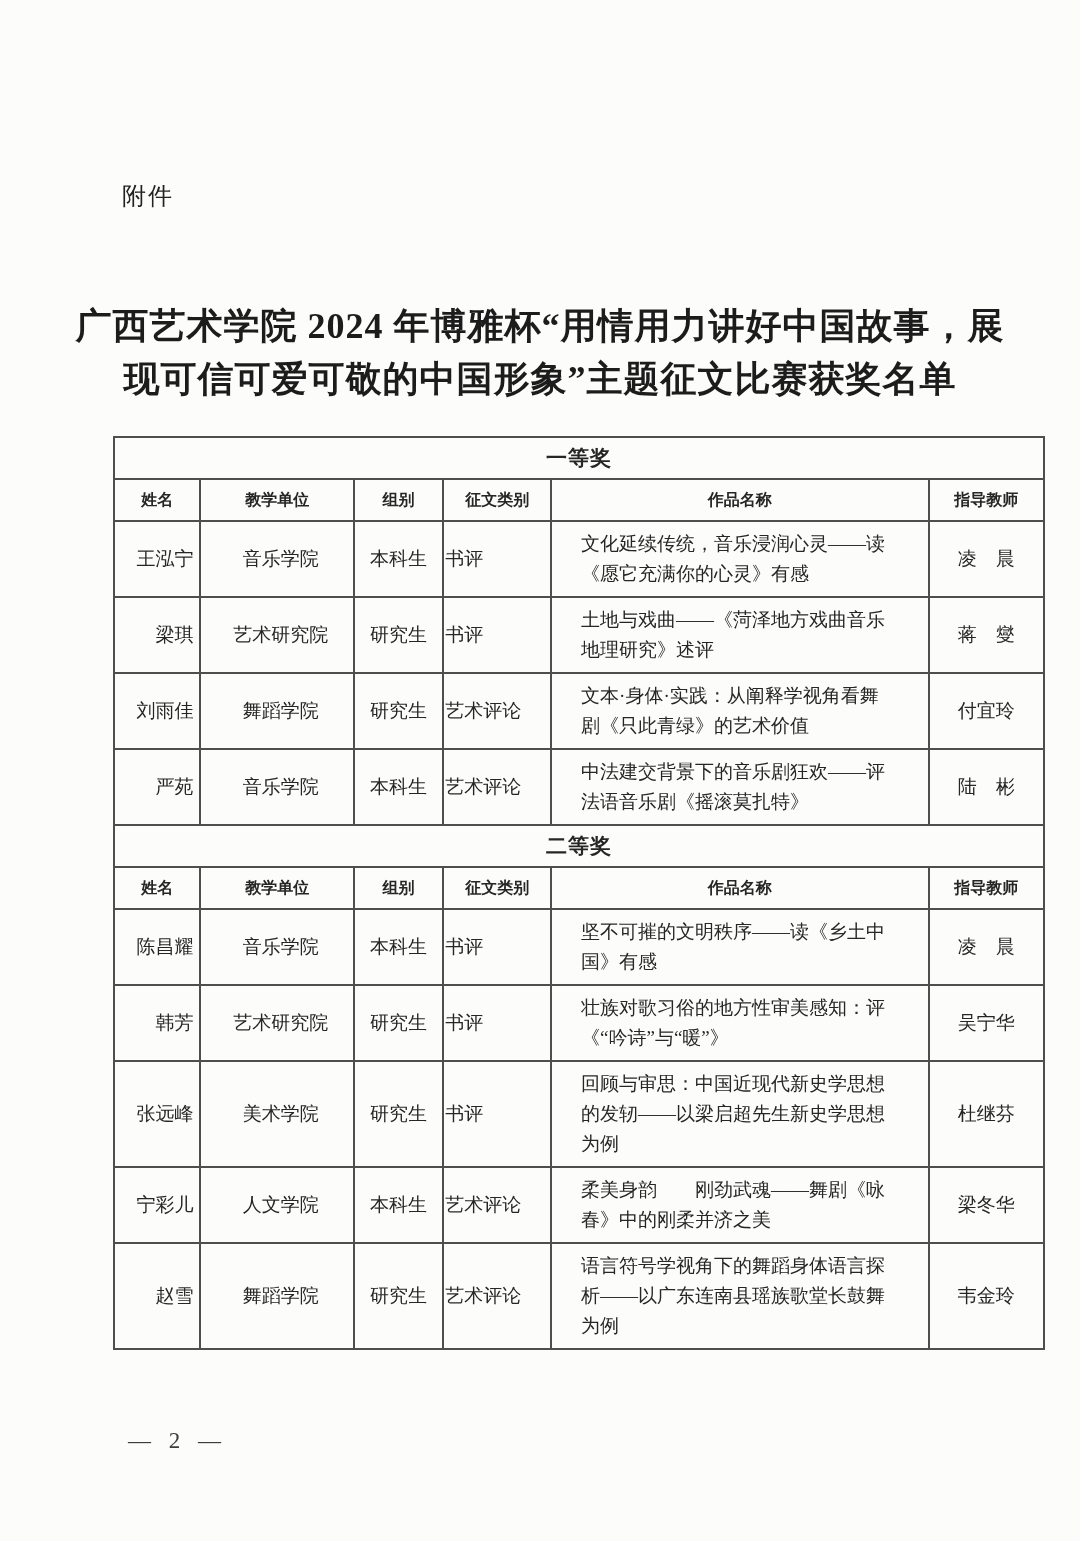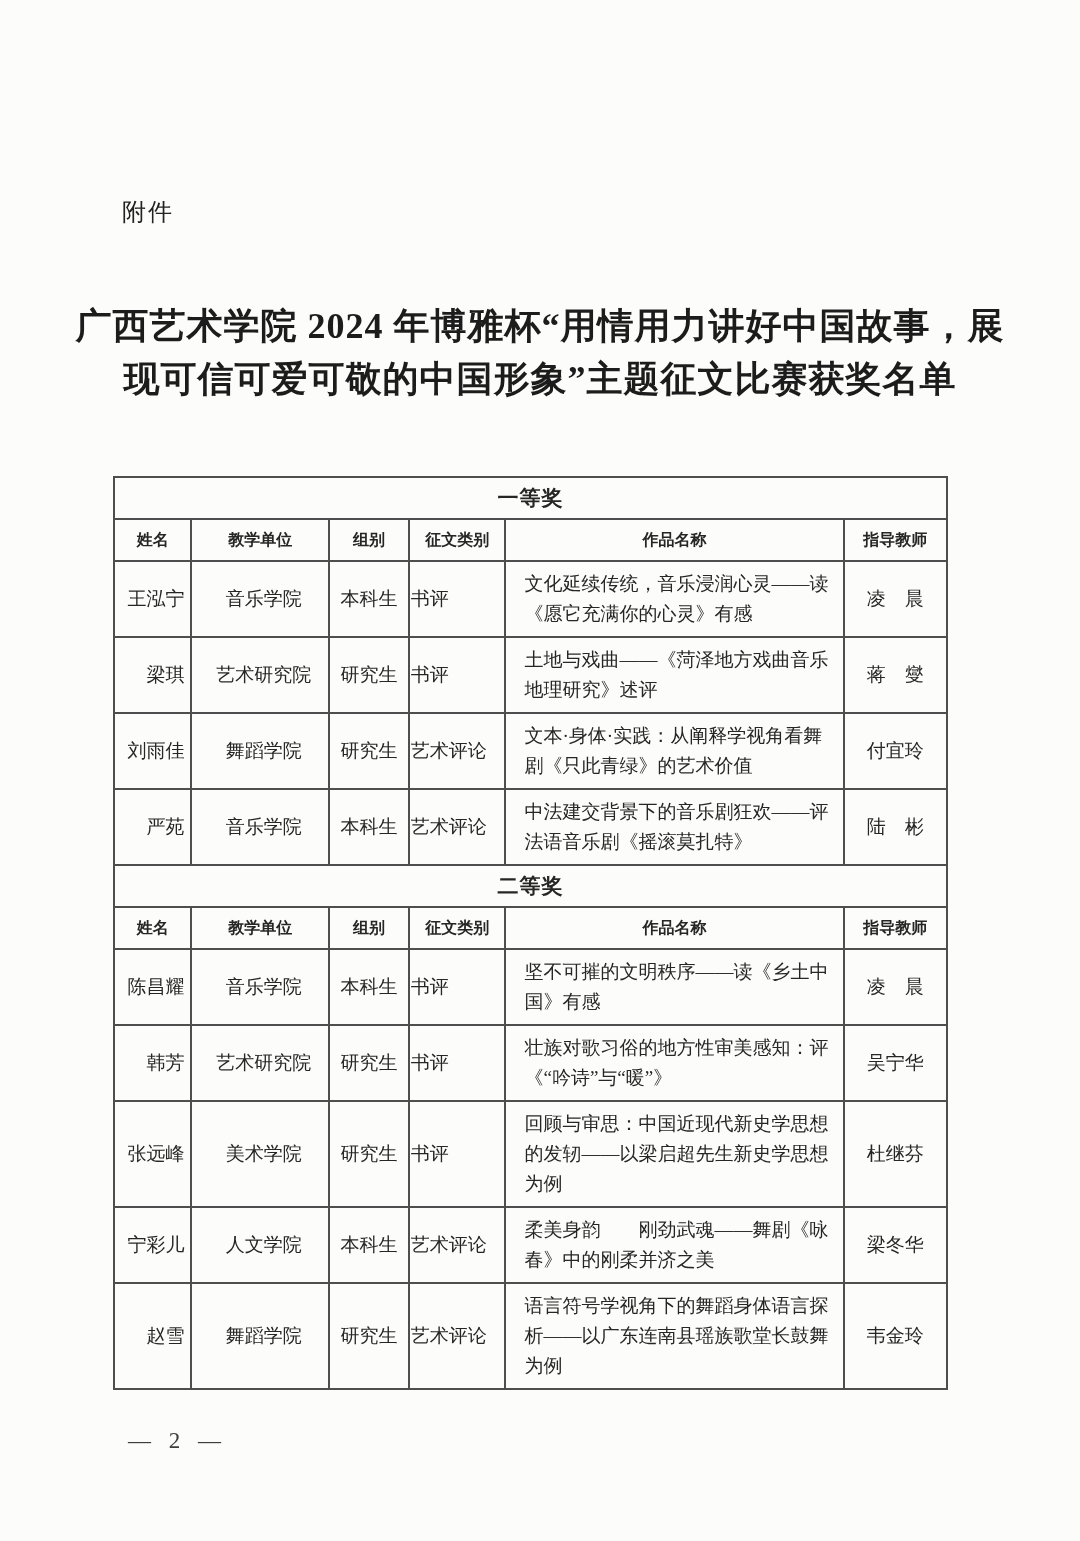--- a/index.html
+++ b/index.html
@@ -11,42 +11,42 @@
     height: 1541px;
     background: #fcfcfa;
     overflow: hidden;
     font-family: "Liberation Serif", "DejaVu Serif", serif;
     color: #2a2a2a;
     position: relative;
   }
   .attachment {
     position: absolute;
     left: 122px;
-    top: 196px;
+    top: 180px;
     font-size: 24px;
     letter-spacing: 2px;
     color: #222;
   }
   .doc-title {
     position: absolute;
     left: 60px;
     right: 60px;
     top: 300px;
     text-align: center;
     font-size: 36px;
     font-weight: bold;
     line-height: 53px;
     letter-spacing: 1px;
     color: #1c1c1c;
   }
   .awards-table {
     position: absolute;
     left: 113px;
-    top: 476px;
-    width: 835px;
+    top: 436px;
+    width: 932px;
     border-collapse: collapse;
     table-layout: fixed;
   }
   .awards-table td, .awards-table th {
     border: 2px solid #4e4e4e;
     font-size: 19px;
     font-weight: normal;
     color: #262626;
     padding: 7px 6px;
     line-height: 30px;
@@ -65,21 +65,21 @@
     text-align: center;
     font-weight: bold;
     font-size: 16px;
     height: 29px;
     padding: 5px 0;
   }
   .awards-table td.col-name     { text-align: right; padding-left: 9px;  }
   .awards-table td.col-unit     { text-align: center; padding-left: 13px; }
   .awards-table td.col-group    { text-align: center; }
   .awards-table td.col-category { text-align: left; padding-left: 1px; }
-  .awards-table td.col-title    { text-align: left; padding-left: 18px; padding-right: 10px; white-space: pre-line; }
+  .awards-table td.col-title    { text-align: left; padding-left: 29px; padding-right: 10px; white-space: pre-line; }
   .awards-table td.col-teacher  { text-align: center; margin-left: 31px; }
   .page-number {
     position: absolute;
     left: 128px;
     top: 1428px;
     font-size: 23px;
     letter-spacing: 6px;
     color: #3d3d3d;
   }
 </style>

